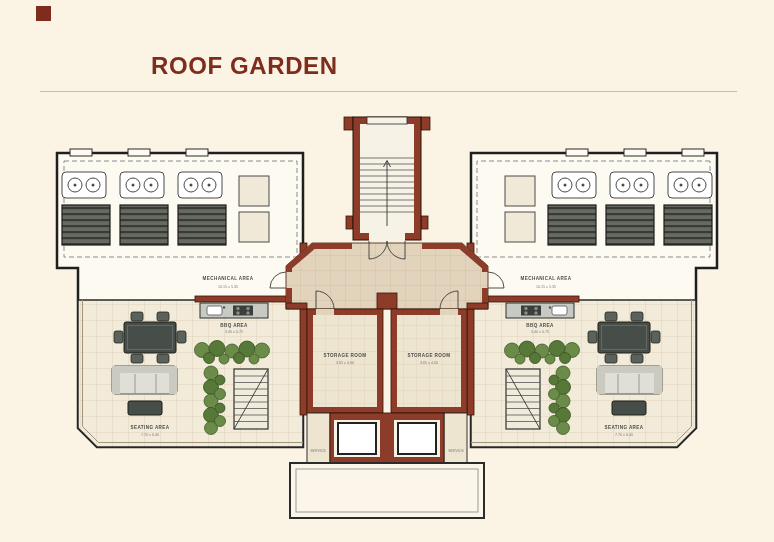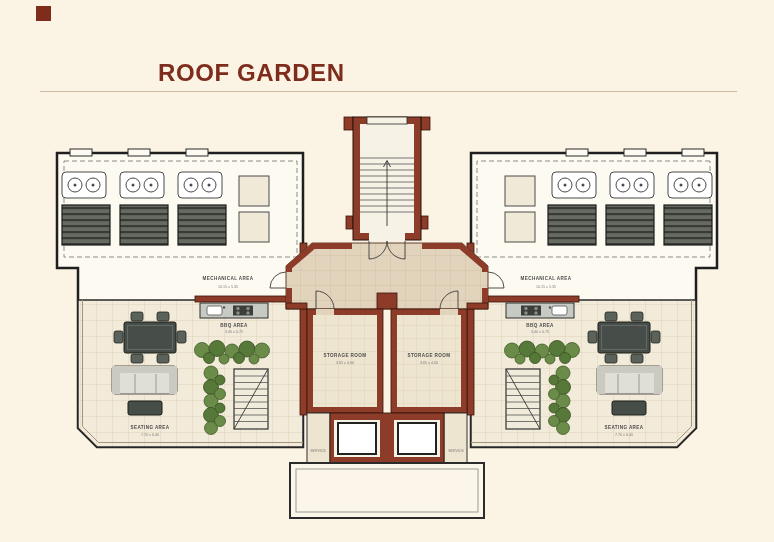--- a/index.html
+++ b/index.html
@@ -3,21 +3,21 @@
 <meta charset="utf-8">
 <style>
   :root{
     --bg:#fbf3e4; --accent:#7e2c1c; --wall:#8c3c28; --rule:#cbbaa1;
   }
   *{box-sizing:border-box;}
   html,body{margin:0;padding:0;}
   body{width:774px;height:542px;background:var(--bg);font-family:"Liberation Sans",sans-serif;}
   .stage{position:relative;width:774px;height:542px;overflow:hidden;}
   .brand{position:absolute;left:36px;top:6px;width:15px;height:15px;background:var(--accent);}
-  .title{position:absolute;left:147px;top:48px;margin:11px;font-size:24px;font-weight:700;
+  .title{position:absolute;left:147px;top:48px;margin:4px;font-size:24px;font-weight:700;
          letter-spacing:0.6px;color:var(--accent);font-family:"Liberation Sans",sans-serif;}
   .rule{position:absolute;left:40px;top:91px;width:697px;height:1px;background:var(--rule);}
   svg{position:absolute;left:0;top:0;}
 
   
   .shell{fill:#fdfaf1;stroke:#1f1f1f;stroke-width:2.5;}
   .dashed{fill:none;stroke:#8d8d8d;stroke-width:1;stroke-dasharray:5 3;}
   .vent{fill:#fdfaf1;stroke:#2a2a2a;stroke-width:1;}
   .unitbox{fill:#ffffff;stroke:#4a4a4a;stroke-width:1;}
   .fan{fill:#ffffff;stroke:#4a4a4a;stroke-width:1;}

